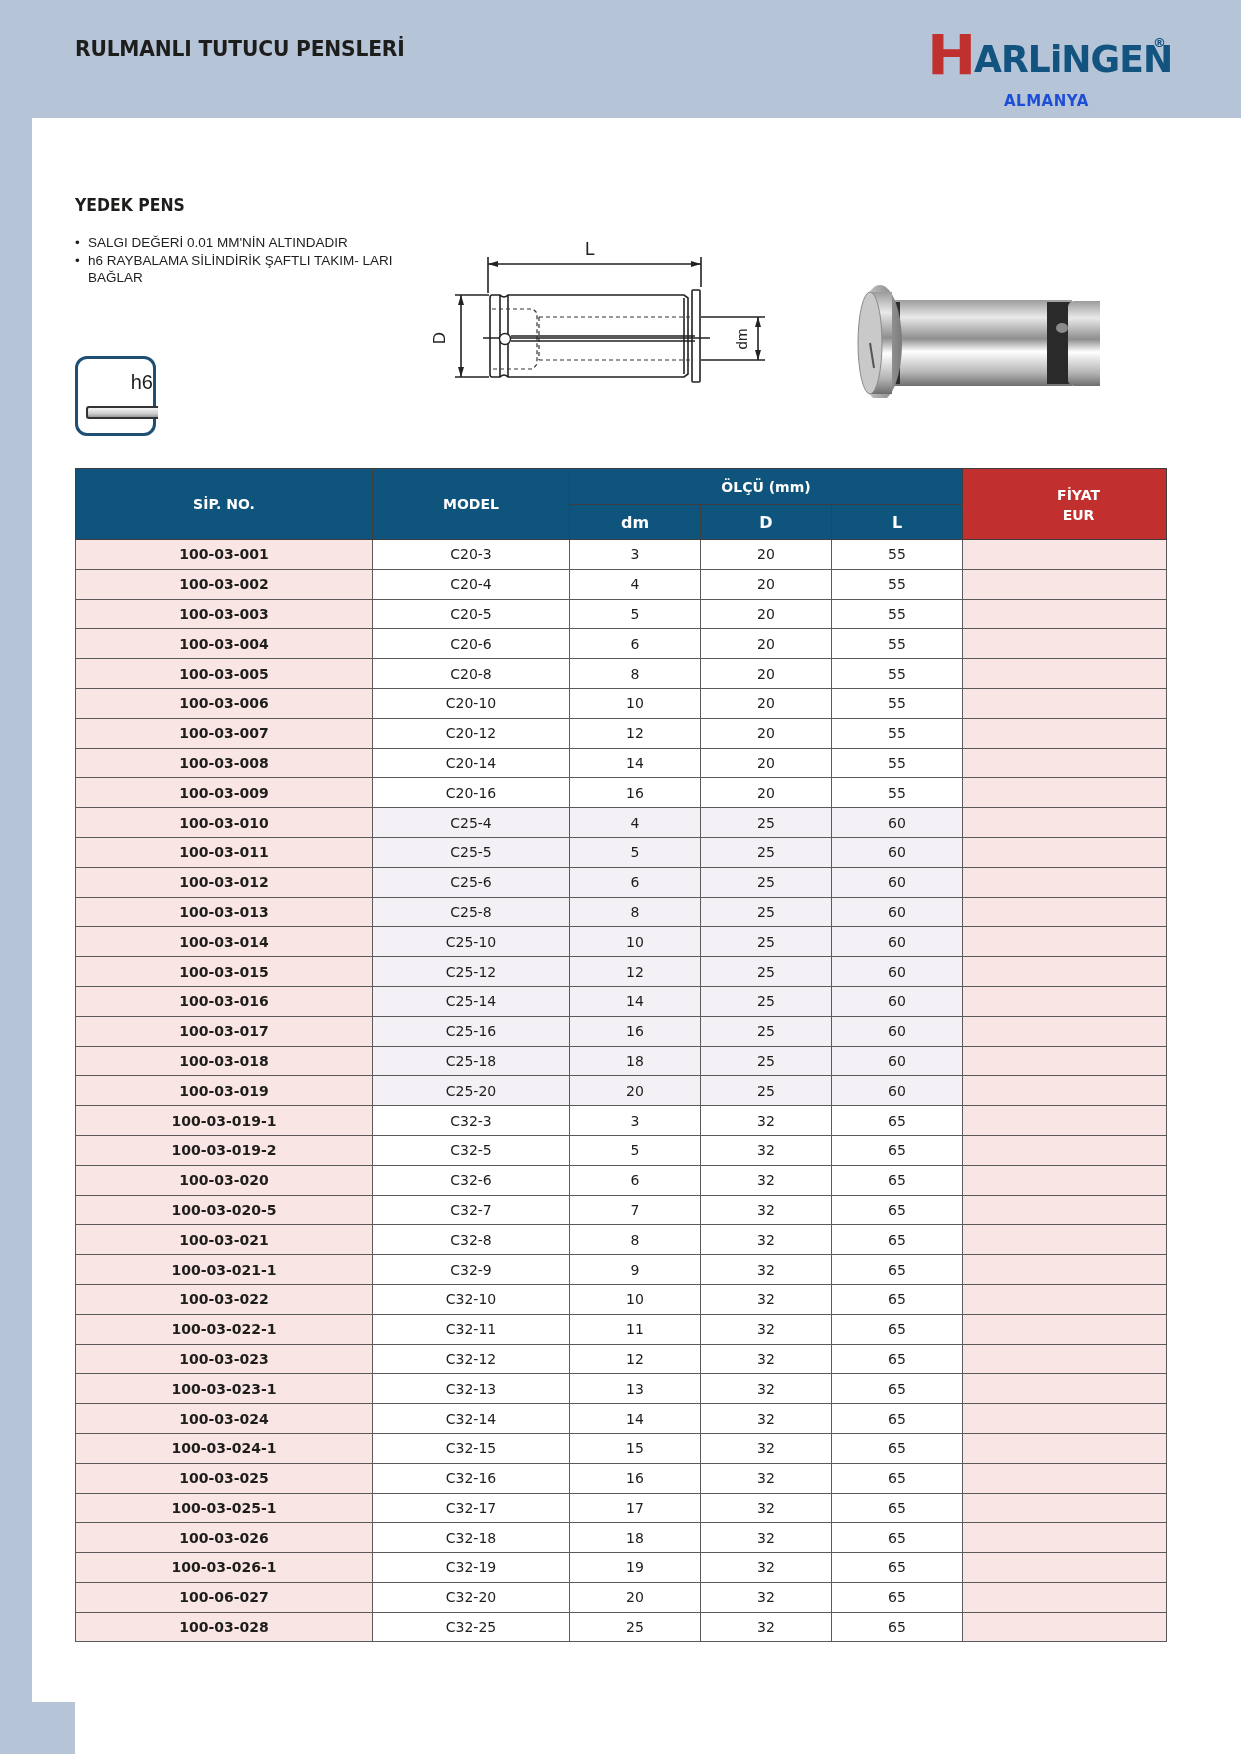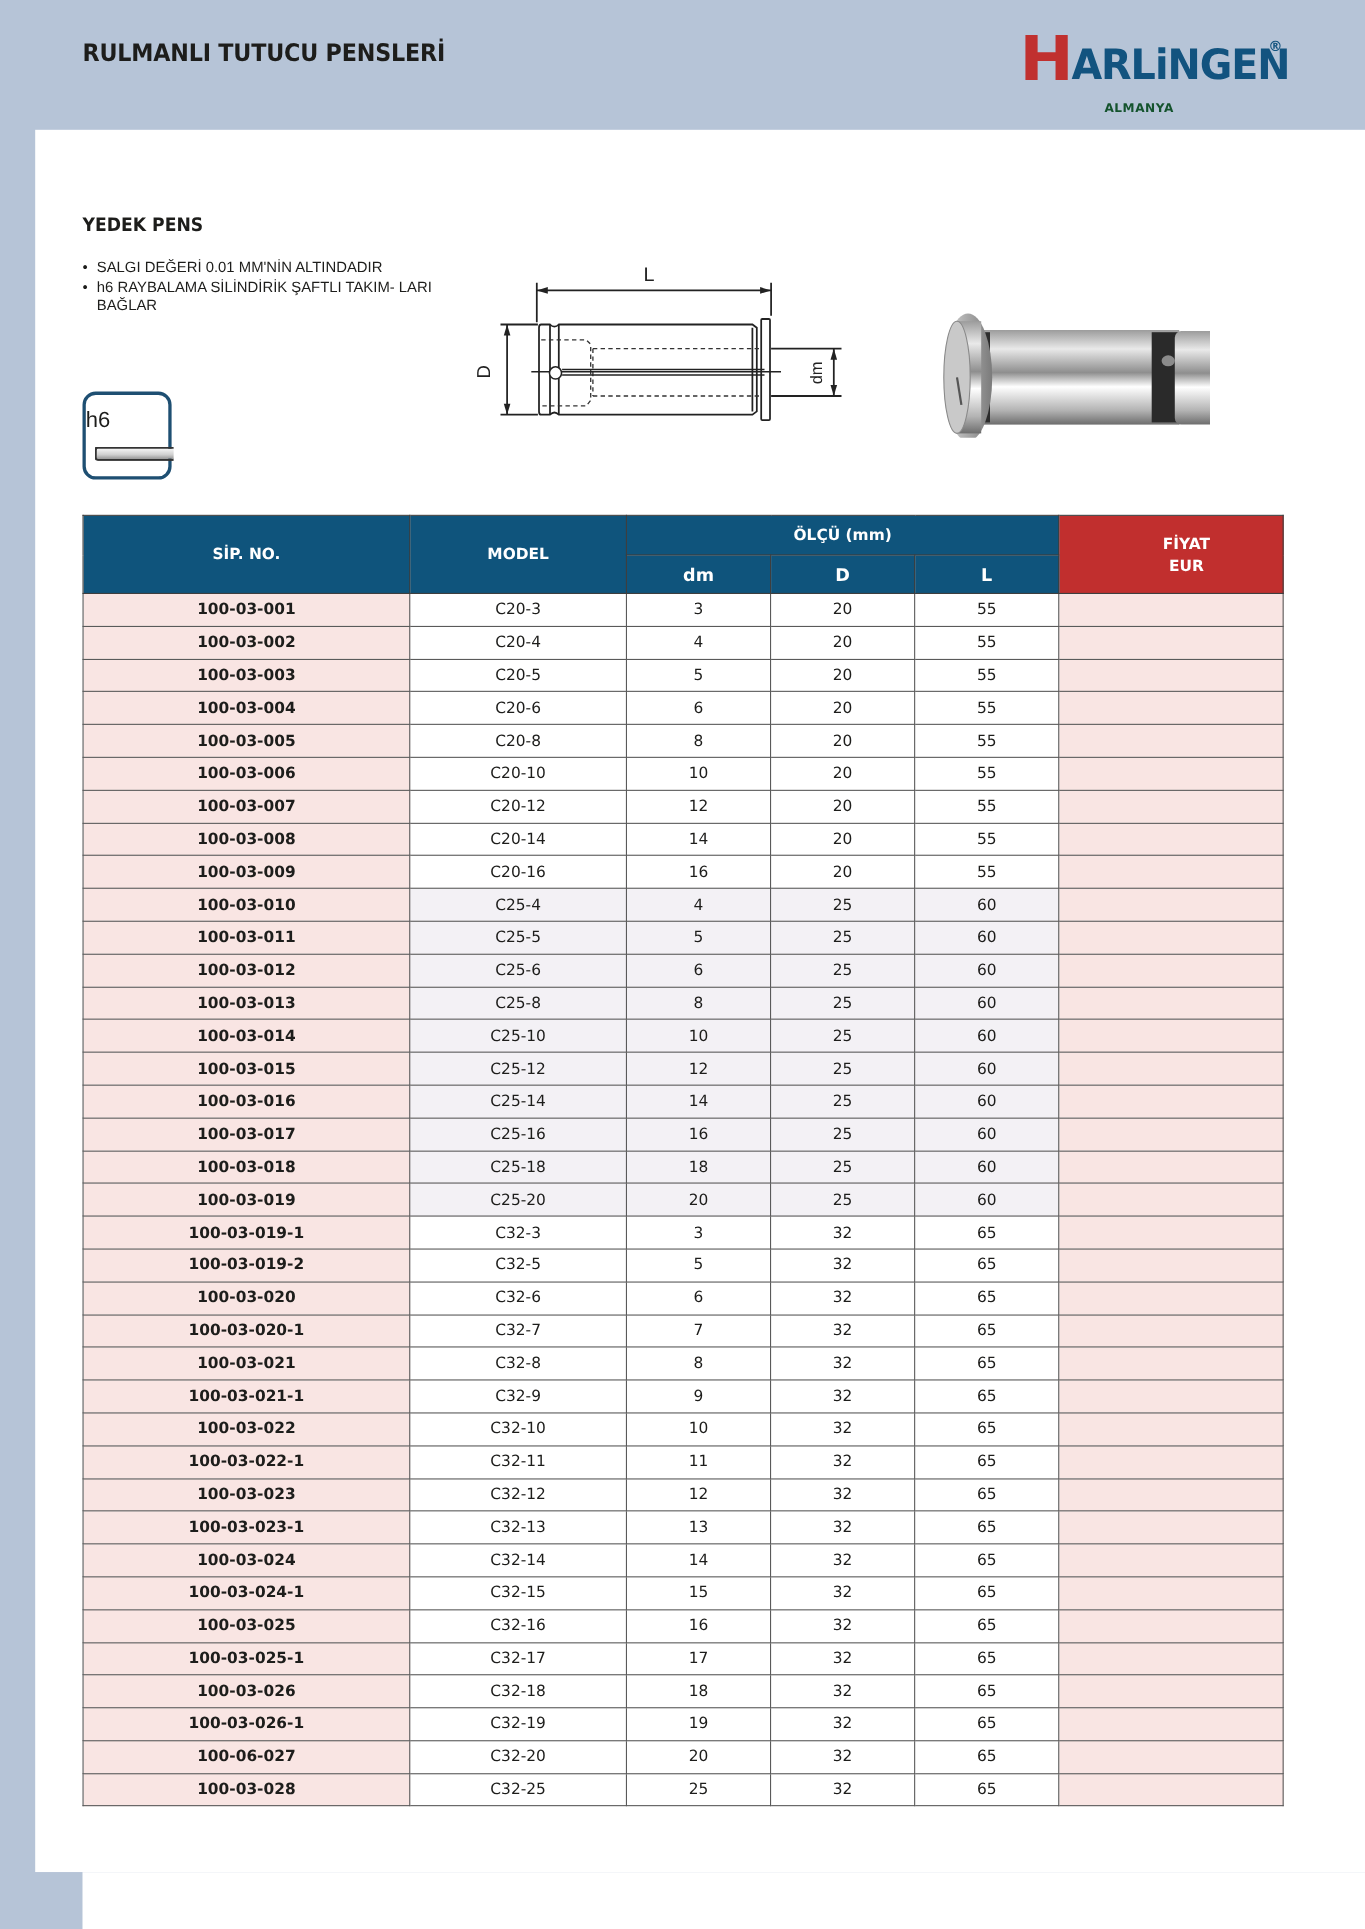--- a/index.html
+++ b/index.html
@@ -6,33 +6,33 @@
   html, body { width: 1241px; height: 1754px; background: #b6c4d7; overflow: hidden; }
   body { position: relative; font-family: "DejaVu Sans", "Liberation Sans", sans-serif; color: #1d1d1b; }
 
   .header-band { position: absolute; left: 0; top: 0; width: 1241px; height: 118px; background: #b6c4d7; }
   .page-title { position: absolute; left: 75px; top: 36px; font-family: "DejaVu Sans", sans-serif; font-weight: bold; font-size: 22px; letter-spacing: -0.2px; color: #1d1d1b; transform: scaleX(0.92); transform-origin: left; }
 
   .logo { position: absolute; left: 928px; top: 27px; height: 52px; display: flex; align-items: flex-end; }
   .logo-h { font-family: "DejaVu Sans", sans-serif; font-weight: bold; font-size: 56px; line-height: 48px; color: #c0302f; letter-spacing: -2px; transform: scaleX(1.05); }
   .logo-rest { font-family: "DejaVu Sans", sans-serif; font-weight: bold; font-size: 38px; line-height: 34px; color: #12537f; letter-spacing: -1px; margin-left: 1px; margin-bottom: 3px; transform: scaleX(0.95); transform-origin: left; }
   .logo-reg { position: absolute; left: 225px; top: 8px; font-size: 13px; color: #12537f; font-weight: bold; }
-  .logo-sub { position: absolute; left: 1004px; top: 92px; font-weight: bold; font-size: 11px; letter-spacing: 0.5px; color: #14532d; }
+  .logo-sub { position: absolute; left: 1004px; top: 92px; font-weight: bold; font-size: 15px; letter-spacing: 0.5px; color: #1d4ed8; }
 
   .content { position: absolute; left: 32px; top: 118px; width: 1209px; height: 1584px; background: #ffffff; }
   .bottom-strip { position: absolute; left: 0; top: 1702px; width: 75px; height: 52px; background: #b6c4d7; }
   .bottom-white { position: absolute; left: 75px; top: 1702px; width: 1166px; height: 52px; background: #ffffff; }
 
   .section-title { position: absolute; left: 75px; top: 195px; font-weight: bold; font-size: 17px; color: #1d1d1b; transform: scaleX(0.92); transform-origin: left; }
   .features { position: absolute; left: 75px; top: 234px; width: 330px; list-style: none; font-family: "Liberation Sans", sans-serif; font-size: 13.5px; line-height: 17.5px; color: #1d1d1b; }
   .features li { position: relative; padding-left: 13px; }
   .features li::before { content: "•"; position: absolute; left: 0; top: 0; }
 
   .h6-badge { position: absolute; left: 75px; top: 356px; width: 81px; height: 80px; border: 3px solid #1e4f72; border-radius: 12px; background: #fff; }
-  .h6-label { position: absolute; left: 0; top: 12px; width: 100%; text-align: left; font-family: "Liberation Sans", sans-serif; font-size: 20px; color: #1d1d1b; }
+  .h6-label { position: absolute; left: 0; top: 12px; width: 100%; text-align: right; font-family: "Liberation Sans", sans-serif; font-size: 20px; color: #1d1d1b; }
   .h6-rod { position: absolute; left: 8px; top: 47px; width: 72px; height: 13px; border: 2px solid #333; border-right: none; border-radius: 3px 0 0 3px; background: linear-gradient(#f4f4f4, #cfcfcf 60%, #9a9a9a); }
 
   .drawing { position: absolute; left: 425px; top: 235px; width: 360px; height: 160px; }
   .photo { position: absolute; left: 840px; top: 268px; width: 260px; height: 130px; }
 
   table.spec { position: absolute; left: 75px; top: 468px; width: 1091px; border-collapse: collapse; table-layout: fixed; font-family: "DejaVu Sans", sans-serif; }
   table.spec th { background: #0f547c; color: #fff; font-weight: bold; font-size: 14px; border: 1px solid #3e3e3e; text-align: center; transform-origin: center; }
   table.spec th.price { background: #c12f2e; vertical-align: top; padding-top: 16px; line-height: 20px; font-size: 14px; padding-left: 28px; }
   table.spec th.top { height: 36px; }
   table.spec th.sub { height: 35px; font-size: 16px; }
@@ -343,21 +343,21 @@
       </tr>
       <tr class="g-c32">
         <td class="sip">100-03-020</td>
         <td class="mid">C32-6</td>
         <td class="mid">6</td>
         <td class="mid">32</td>
         <td class="mid">65</td>
         <td class="fiyat"></td>
       </tr>
       <tr class="g-c32">
-        <td class="sip">100-03-020-1</td>
+        <td class="sip">100-03-020-5</td>
         <td class="mid">C32-7</td>
         <td class="mid">7</td>
         <td class="mid">32</td>
         <td class="mid">65</td>
         <td class="fiyat"></td>
       </tr>
       <tr class="g-c32">
         <td class="sip">100-03-021</td>
         <td class="mid">C32-8</td>
         <td class="mid">8</td>

